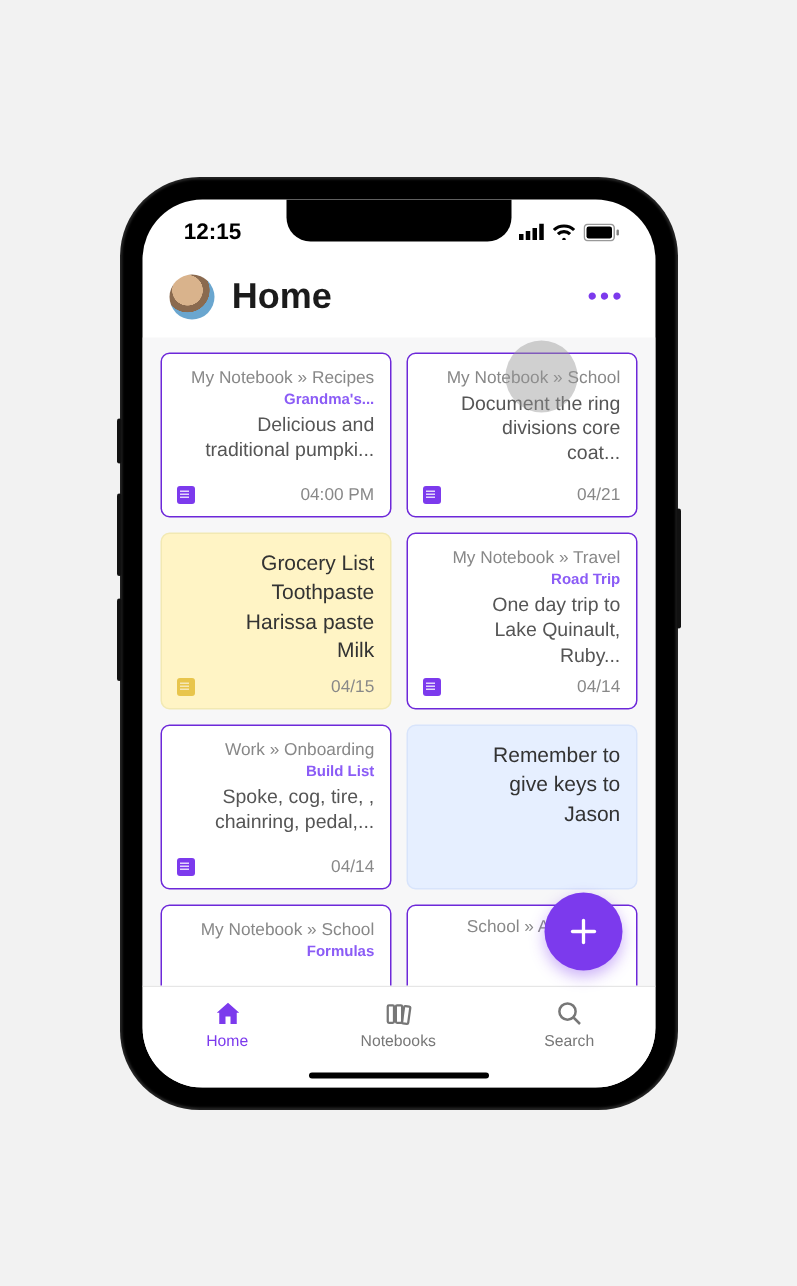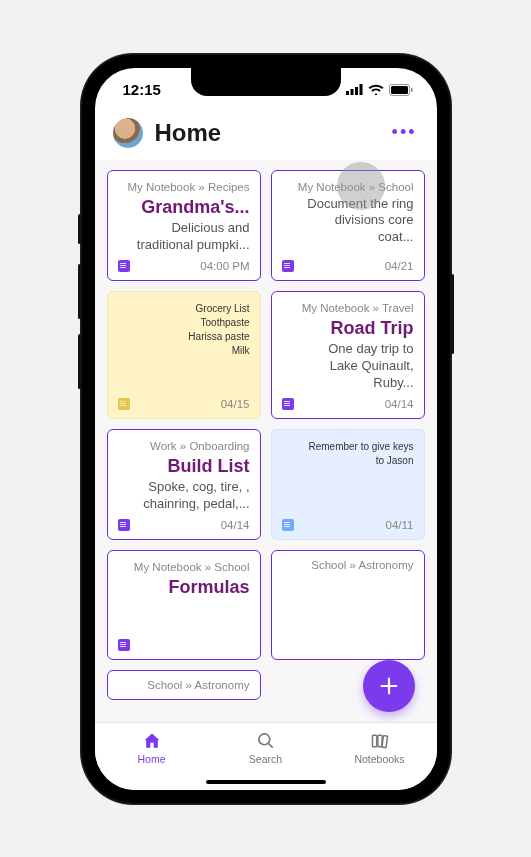--- a/index.html
+++ b/index.html
@@ -7,21 +7,21 @@
     background: #f2f2f2;
     font-family: -apple-system, BlinkMacSystemFont, "Segoe UI", sans-serif;
     display: flex;
     justify-content: center;
     align-items: center;
     width: 531px;
     height: 857px;
   }
   .phone-frame {
     width: 370px;
-    height: 750px;
+    height: 620px;
     background: #000;
     border-radius: 52px;
     padding: 14px;
     position: relative;
     box-shadow: 0 0 0 1px #222, inset 0 0 2px #444;
   }
   .phone-side-btn { position:absolute; background:#111; border-radius:2px; }
   .btn-l1 { left:-3px; top:160px; width:3px; height:30px; }
   .btn-l2 { left:-3px; top:210px; width:3px; height:55px; }
   .btn-l3 { left:-3px; top:280px; width:3px; height:55px; }
@@ -95,23 +95,23 @@
     min-height: 110px;
     display: flex;
     flex-direction: column;
     position: relative;
     text-align: right;
   }
   .card.yellow { background:#fff4c5; border-color:#f2e9b3; }
   .card.blue   { background:#e6efff; border-color:#d8e4fb; }
   .card.partial{ min-height:30px; padding:8px 10px 2px 10px; overflow:hidden; }
   .crumb { font-size:11.5px; color:#888; margin-bottom:3px; white-space:nowrap; overflow:hidden; text-overflow:ellipsis; }
-  .card-title { font-size:18px; font-weight:600; color:#701a75; line-height:1.25; margin-bottom:2px; }
+  .card-title { font-size:10px; font-weight:600; color:#8b5cf6; line-height:1.25; margin-bottom:2px; }
   .card-body  { font-size:13px; color:#555; line-height:1.3; overflow:hidden;margin-left:19px; }
-  .card-body.sticky { font-size:10px; color:#333; line-height:1.4; }
+  .card-body.sticky { font-size:14px; color:#333; line-height:1.4; }
   .card-footer {
     margin-top: auto;
     padding-top: 6px;
     display: flex;
     align-items: center;
     justify-content: space-between;
   }
   .note-icon {
     width: 12px; height: 12px;
     background: #7c3aed;
@@ -272,24 +272,20 @@
             <div class="crumb">Work » Onboarding</div>
             <div class="card-title">Build List</div>
             <div class="card-body" style="white-space: pre-line;">Spoke, cog, tire, , chainring, pedal,...</div>
             <div class="card-footer">
               <div class="note-icon"></div>
               <div class="timestamp">04/14</div>
             </div>
           </div>
           <div class="card blue">
             <div class="card-body sticky" style="white-space: pre-line;">Remember to give keys to Jason</div>
-            <div class="card-footer">
-              <div class="note-icon blue"></div>
-              <div class="timestamp">04/11</div>
-            </div>
           </div>
           <div class="card">
             <div class="crumb">My Notebook » School</div>
             <div class="card-title">Formulas</div>
             <div class="card-footer">
               <div class="note-icon"></div>
               <div class="timestamp"></div>
             </div>
           </div>
           <div class="card partial">
@@ -307,33 +303,33 @@
           <line x1="4" y1="12" x2="20" y2="12"></line>
         </svg>
     </div>
 
     <div class="tabbar">
       <div class="tab active">
         <svg viewBox="0 0 24 24" fill="currentColor">
             <path d="M12 3l9 8h-2v9h-5v-6h-4v6H5v-9H3z"></path>
           </svg>
         <span>Home</span>
-      </div>
-      <div class="tab">
-        <svg viewBox="0 0 24 24" fill="none" stroke="currentColor" stroke-width="2">
-            <circle cx="10" cy="10" r="6.5"></circle>
-            <line x1="20" y1="20" x2="15" y2="15"></line>
-          </svg>
-        <span>Search</span>
       </div>
       <div class="tab">
         <svg viewBox="0 0 24 24" fill="none" stroke="currentColor" stroke-width="1.8">
             <rect x="3" y="5" width="5" height="14" rx="1"></rect>
             <rect x="9.5" y="5" width="5" height="14" rx="1"></rect>
             <rect x="15.2" y="5.8" width="5" height="14" rx="1" transform="rotate(8 17.7 12.8)"></rect>
           </svg>
         <span>Notebooks</span>
       </div>
+      <div class="tab">
+        <svg viewBox="0 0 24 24" fill="none" stroke="currentColor" stroke-width="2">
+            <circle cx="10" cy="10" r="6.5"></circle>
+            <line x1="20" y1="20" x2="15" y2="15"></line>
+          </svg>
+        <span>Search</span>
+      </div>
     </div>
 
     <div class="home-indicator"></div>
   </div>
 </div>
 
 </body></html>

